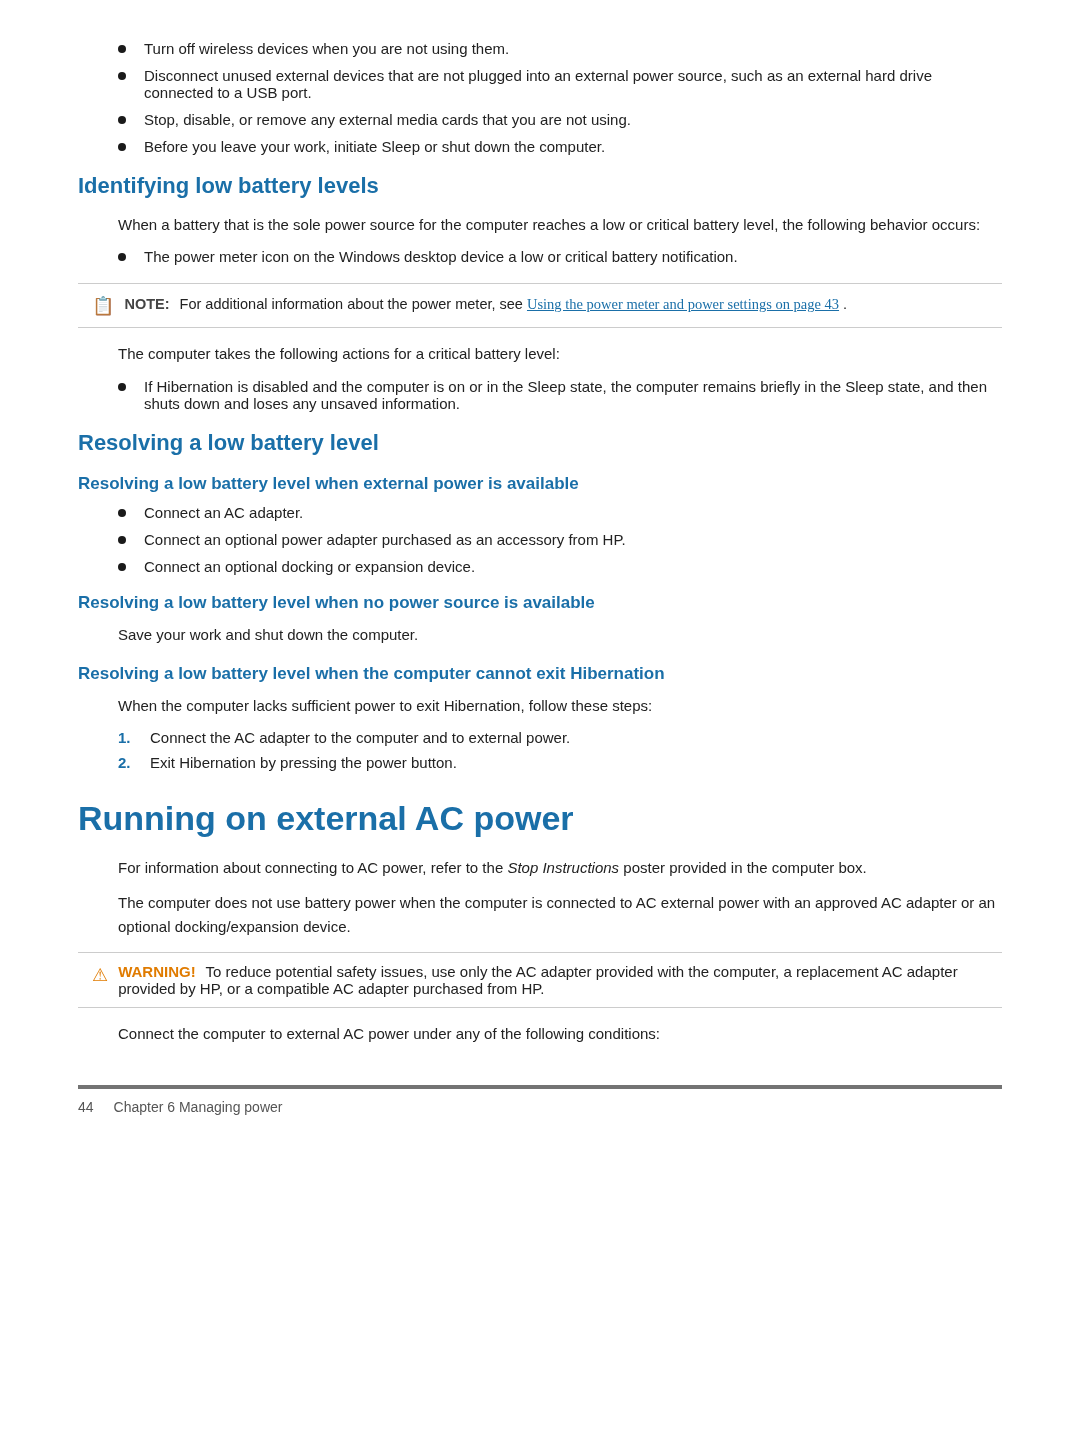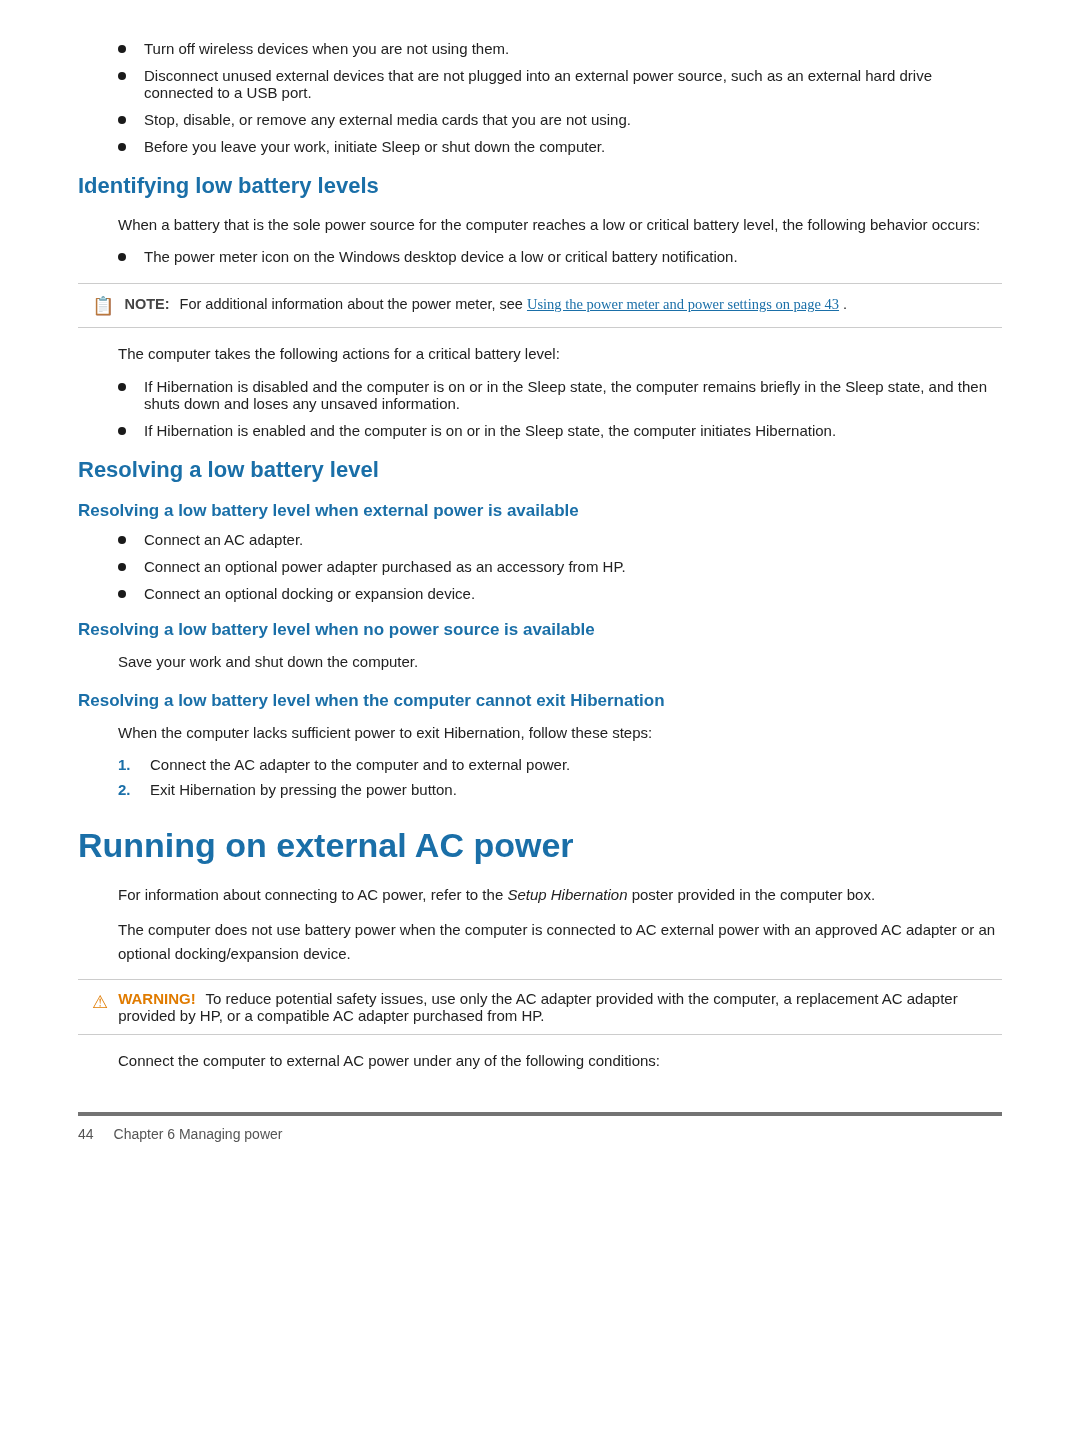--- a/index.html
+++ b/index.html
@@ -204,24 +204,20 @@
     </span>
   </div>
 
   <p class="body-text">The computer takes the following actions for a critical battery level:</p>
 
   <ul class="bullet-list">
     <li>
       <span class="bullet-dot"></span>
       <span>If Hibernation is disabled and the computer is on or in the Sleep state, the computer remains briefly in the Sleep state, and then shuts down and loses any unsaved information.</span>
     </li>
-    <li>
-      <span class="bullet-dot"></span>
-      <span>If Hibernation is enabled and the computer is on or in the Sleep state, the computer initiates Hibernation.</span>
-    </li>
   </ul>
 
   <h2 class="h2-blue">Resolving a low battery level</h2>
 
   <h3 class="h3-blue">Resolving a low battery level when external power is available</h3>
 
   <ul class="bullet-list">
     <li>
       <span class="bullet-dot"></span>
       <span>Connect an AC adapter.</span>
@@ -251,21 +247,21 @@
     </li>
     <li>
       <span class="ordered-num">2.</span>
       <span>Exit Hibernation by pressing the power button.</span>
     </li>
   </ol>
 
   <h1 class="h1-blue">Running on external AC power</h1>
 
   <p class="body-text">
-    <span>For information about connecting to AC power, refer to the </span><span class="italic">Setup Hibernation</span><span> poster provided in the computer box.</span>
+    <span>For information about connecting to AC power, refer to the </span><span class="italic">Stop Instructions</span><span> poster provided in the computer box.</span>
   </p>
 
   <p class="body-text">The computer does not use battery power when the computer is connected to AC external power with an approved AC adapter or an optional docking/expansion device.</p>
 
   <div class="warning-box">
     <span class="warning-icon">⚠</span>
     <span>
       <span class="warning-label">WARNING!</span>
       <span>To reduce potential safety issues, use only the AC adapter provided with the computer, a replacement AC adapter provided by HP, or a compatible AC adapter purchased from HP.</span>
     </span>

